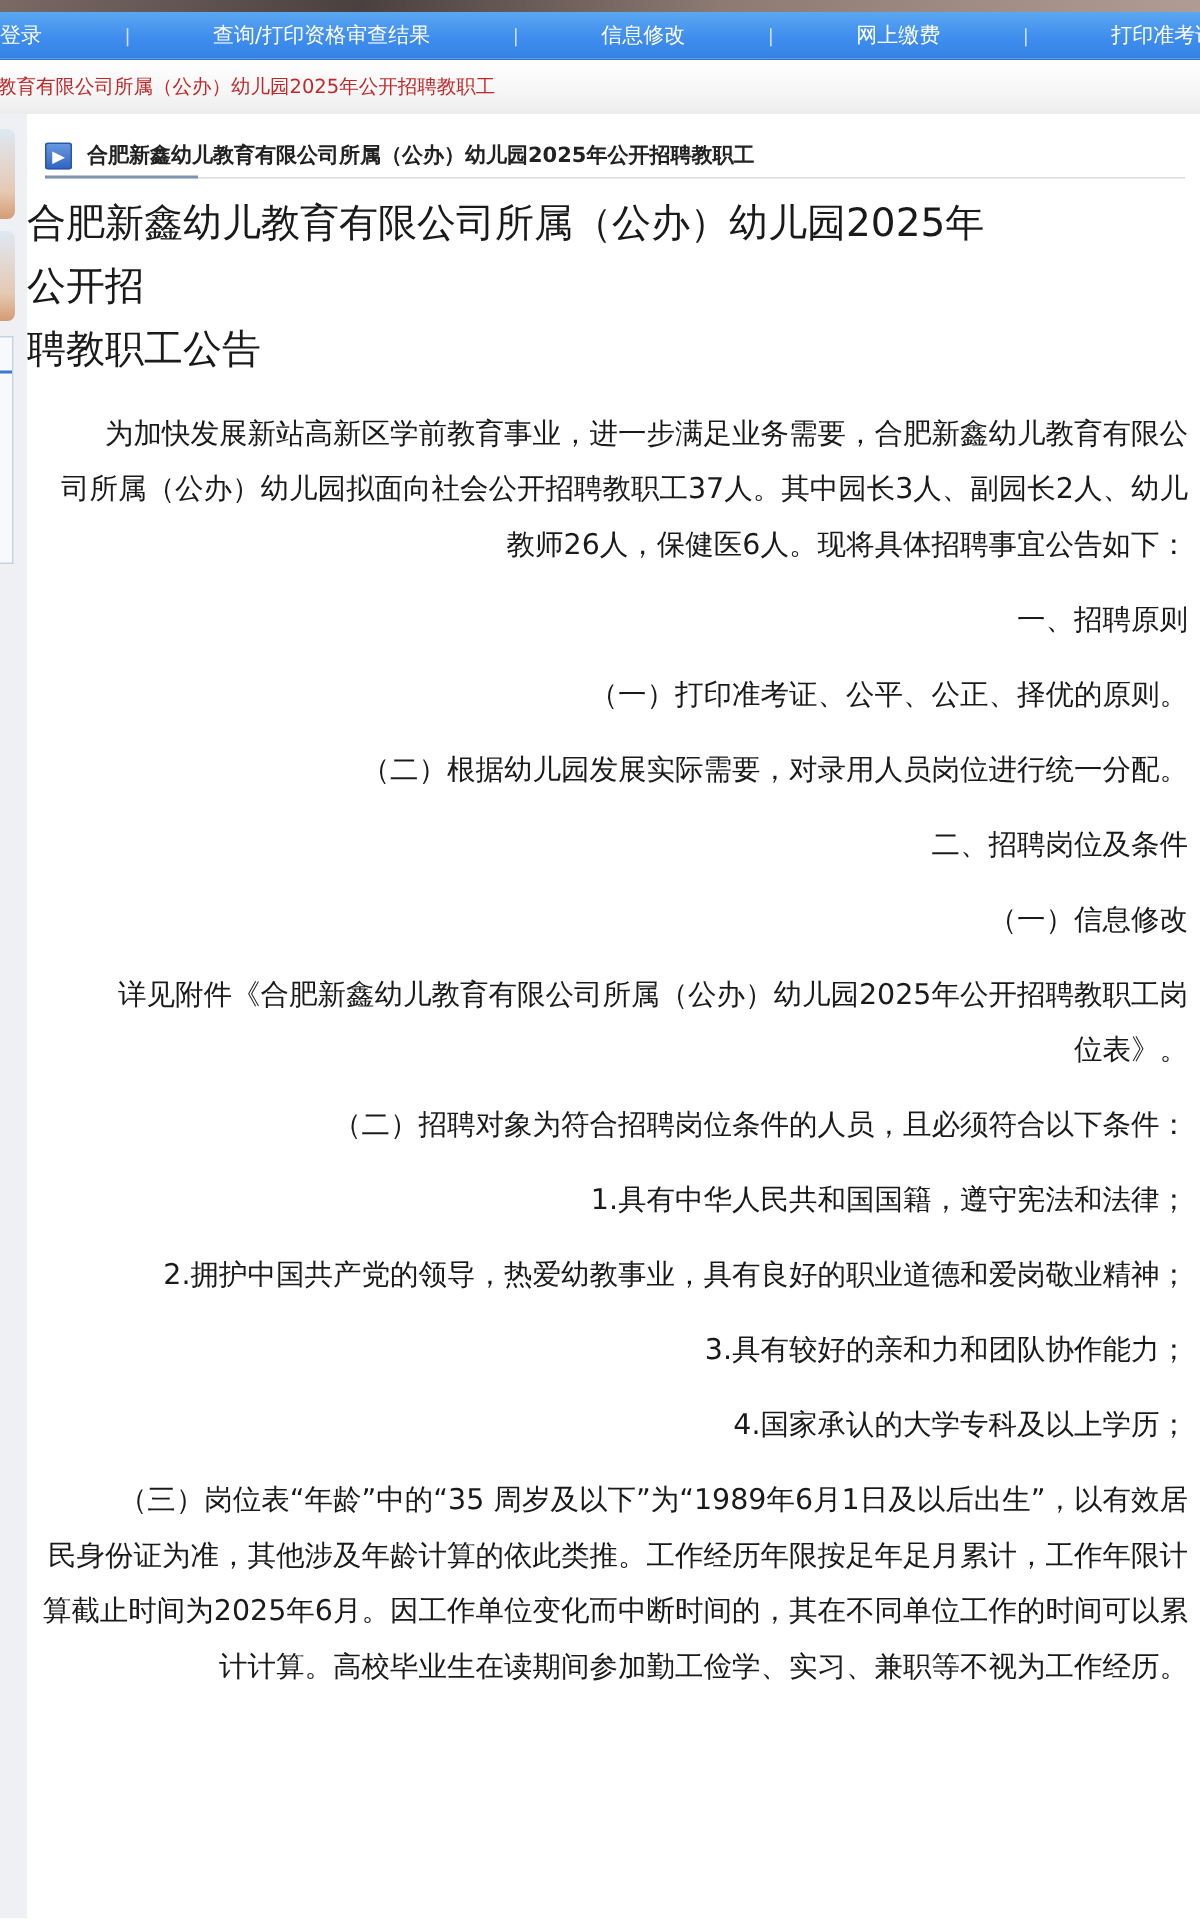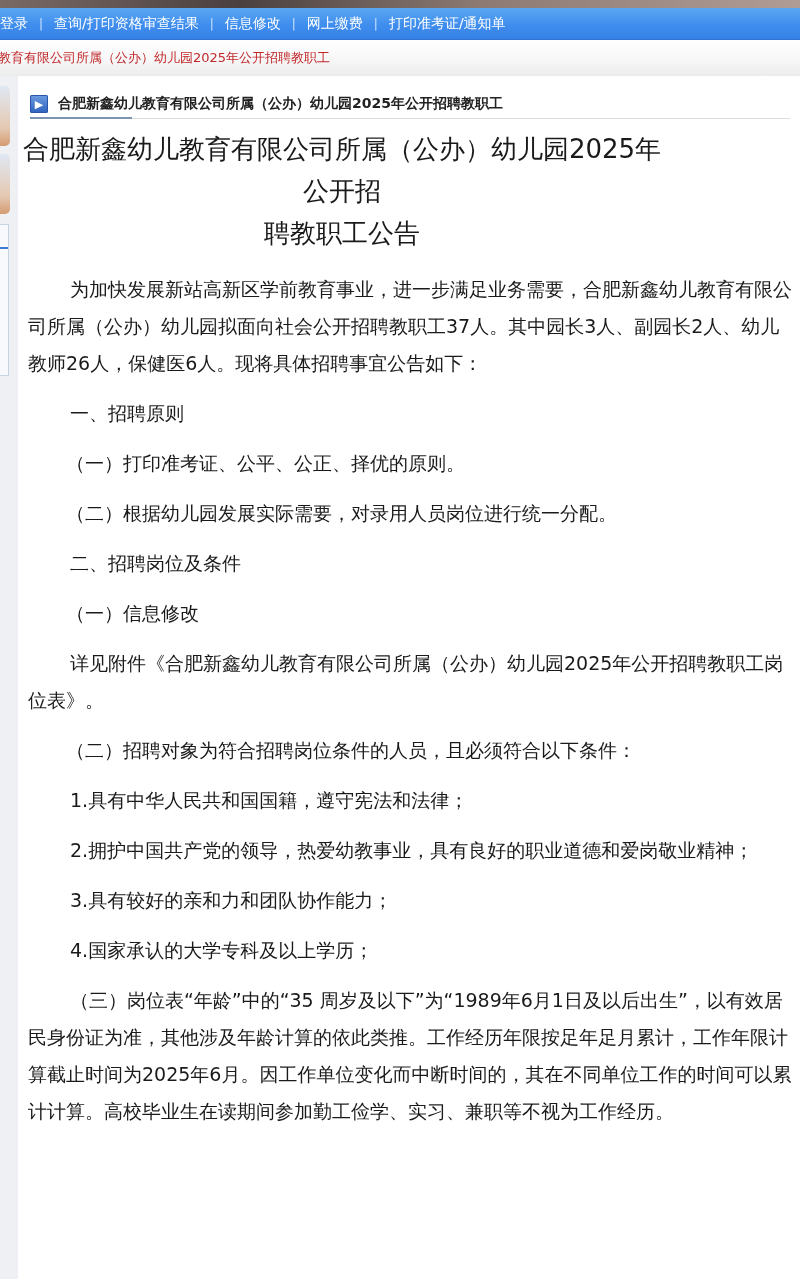--- a/index.html
+++ b/index.html
@@ -11,20 +11,21 @@
   }
   .top-photo {
     position:absolute; left:0; top:0; width:800px; height:8px;
     background:linear-gradient(90deg,#7a6a66 0%,#4a403f 30%,#8c7a73 60%,#b09c94 100%);
   }
   .nav-bar {
     position:absolute; left:0; top:8px; width:800px; height:32px;
     background:linear-gradient(180deg,#5aa8f2 0%,#3f8ded 55%,#3582e6 100%);
     display:flex; align-items:center; box-sizing:border-box; padding-left:0;
     border-bottom:1px solid #2f74d0;
+    gap:44px;
   }
   .nav-item {
     color:#ffffff; font-size:14px; white-space:nowrap; cursor:pointer;
   }
   .nav-sep {
     color:#cfe3fb; font-size:12px; margin:0 11px;
   }
   .crumb-bar {
     position:absolute; left:0; top:40px; width:800px; height:36px;
     background:linear-gradient(180deg,#ffffff 0%,#f6f6f6 60%,#ececec 100%);
@@ -65,28 +66,28 @@
     background:linear-gradient(180deg,#6b9be0 0%,#2f62bf 100%);
     display:flex; align-items:center; justify-content:center;
     color:#fff; font-size:11px; font-weight:bold; margin-right:10px;
     box-shadow:inset 0 0 0 1px #2a55a8;
   }
   .section-title {
     font-size:14px; color:#222; font-weight:bold; white-space:nowrap;
   }
   .doc-title {
     position:absolute; left:0; top:52px; width:648px;
-    text-align:center; font-size:26px; line-height:42px; color:#1a1a1a;
+    text-align:left; font-size:26px; line-height:42px; color:#1a1a1a;
   }
   .doc-body {
     position:absolute; left:10px; top:195px; width:764px;
     font-size:19px; color:#1a1a1a;
   }
   .p { margin:0; line-height:37px; }
-  .indent { text-indent:42px; }
+  .indent { text-indent:42px;text-align:right; }
   .gap { margin-top:13px; }
 </style>
 </head>
 <body>
 
 <div class="top-photo"></div>
 
 <div class="nav-bar">
   <span class="nav-item">登录</span>
   <span class="nav-sep">|</span>

